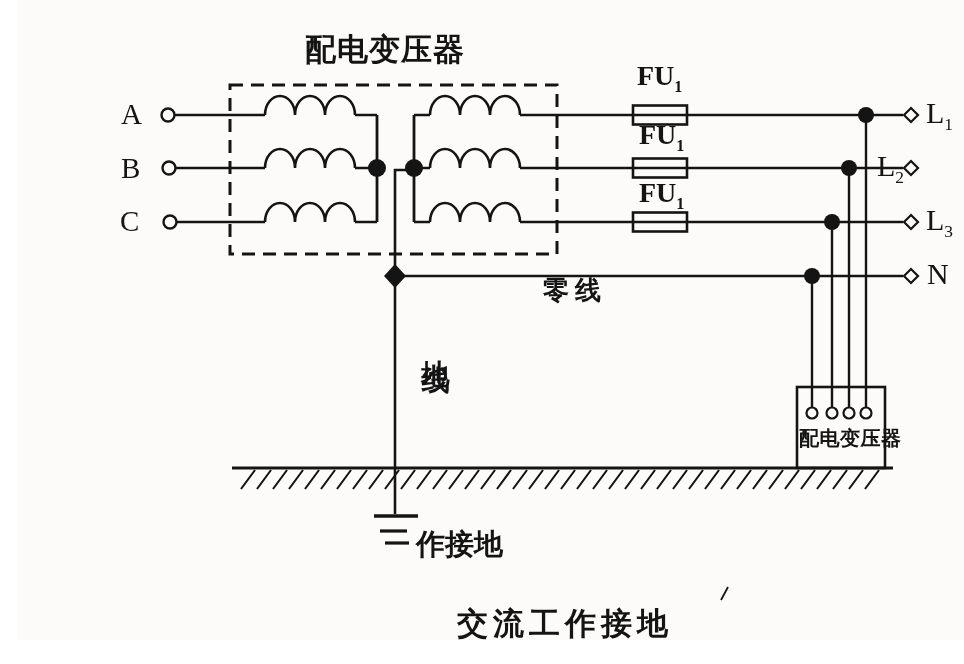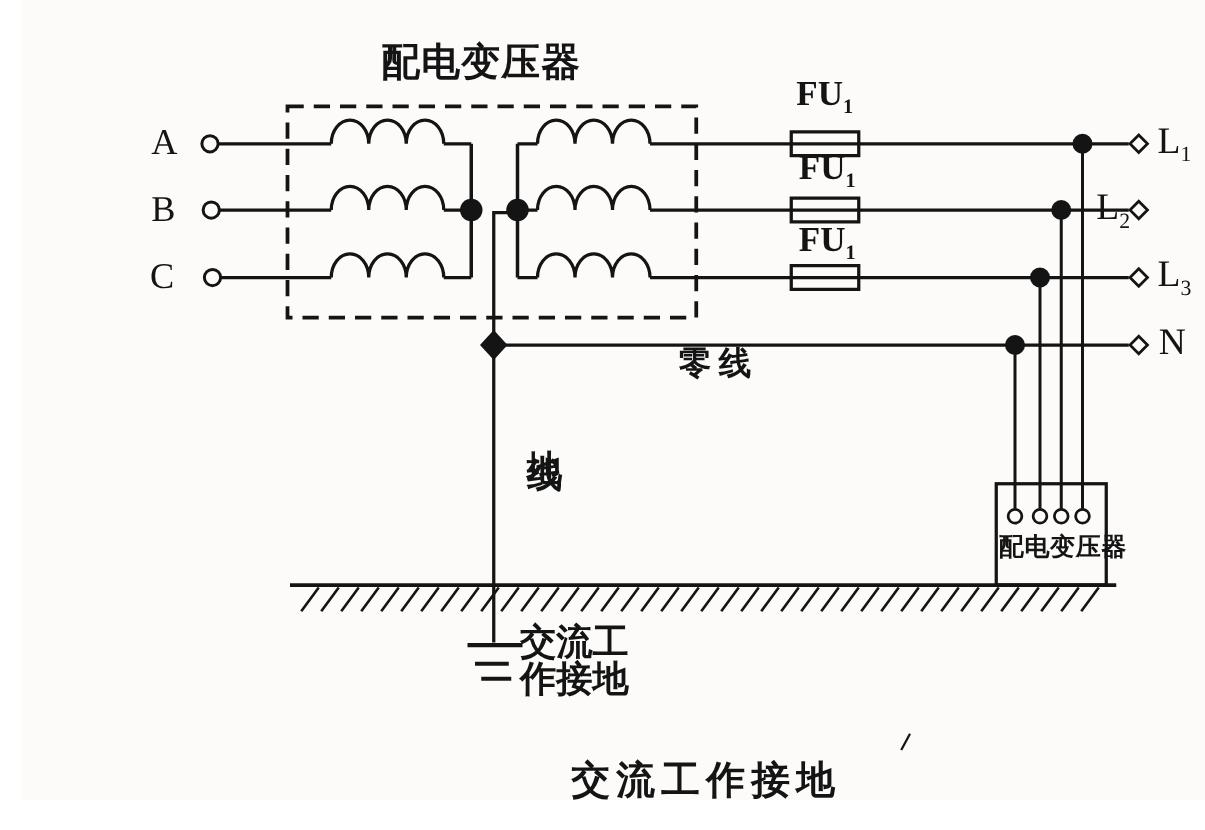--- a/index.html
+++ b/index.html
@@ -101,19 +101,19 @@
 
   <div class="lbl serif lterm" style="left:909px;top:97px"><span>L</span><sub>1</sub></div>
   <div class="lbl serif lterm" style="left:860px;top:150px"><span>L</span><sub>2</sub></div>
   <div class="lbl serif lterm" style="left:909px;top:204px"><span>L</span><sub>3</sub></div>
   <div class="lbl serif lterm" style="left:910px;top:258px"><span>N</span><sub></sub></div>
 
   <div class="lbl cjk-bold" style="left:526px;top:277px;font-size:26px;letter-spacing:6px">零线</div>
 
   <div class="lbl cjk-bold" style="left:404px;top:337px;font-size:28px;writing-mode:vertical-rl;letter-spacing:6px">地线</div>
 
-  <div class="lbl cjk-bold" style="left:399px;top:499px;font-size:29px;line-height:30px"><span>交流工</span><br><span>作接地</span></div>
+  <div class="lbl cjk-bold" style="left:399px;top:499px;font-size:29px;line-height:30px"><br><span>作接地</span></div>
 
   <div class="lbl cjk-bold" style="left:782px;top:428px;font-size:20px;letter-spacing:0.5px">配电变压器</div>
 
   <div class="lbl cjk-bold" style="left:440px;top:608px;font-size:31px;letter-spacing:5px">交流工作接地</div>
 
 </div>
 
 </body></html>

